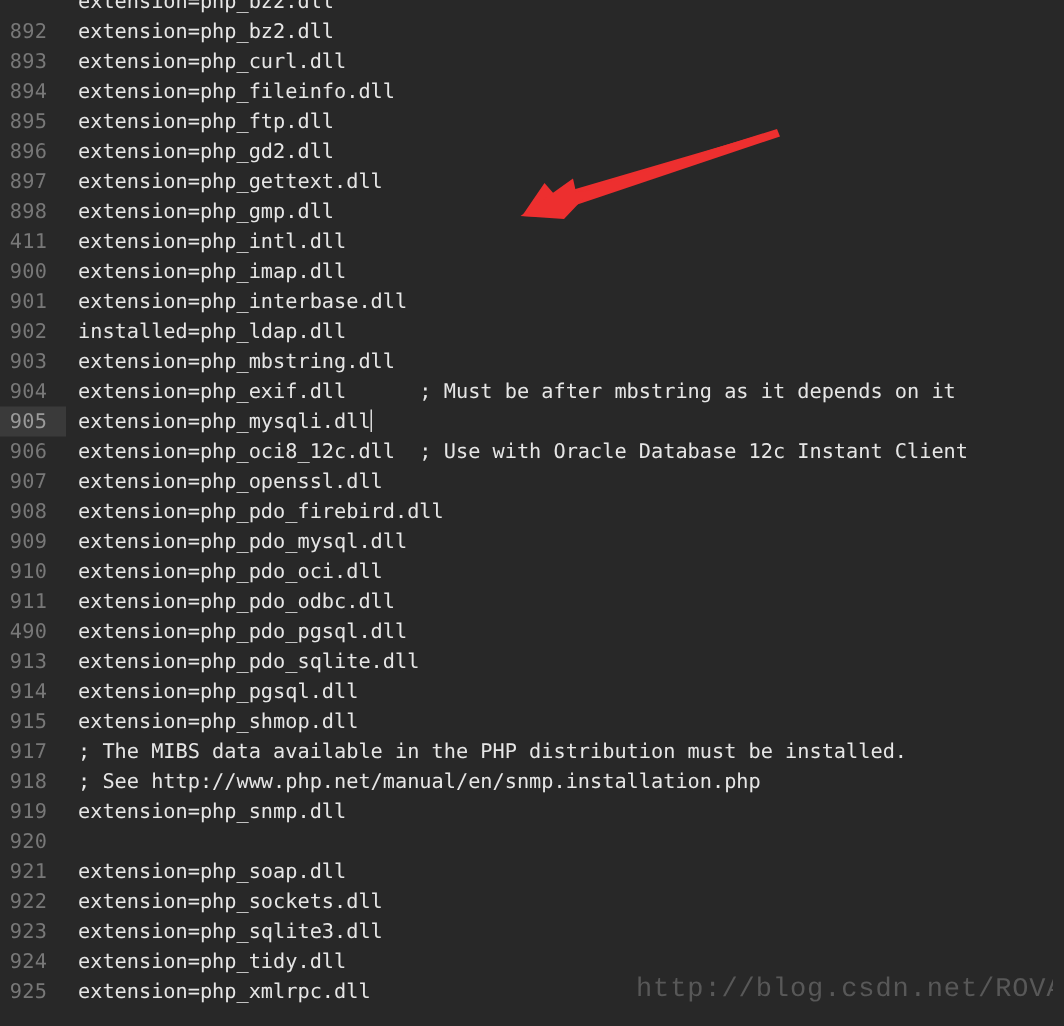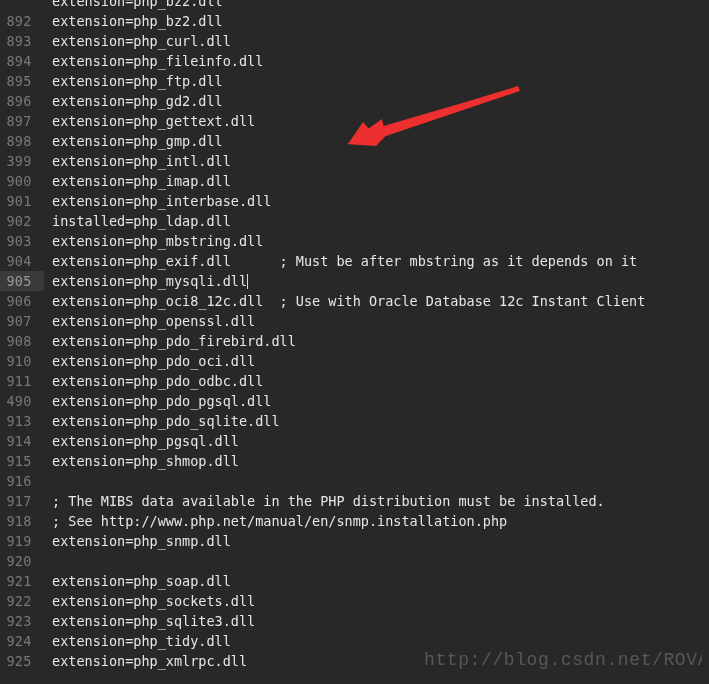--- a/index.html
+++ b/index.html
@@ -106,37 +106,37 @@
       <span class="content">extension=php_bz2.dll</span>
     </div>
     <div id="lines-container">
         <div class="line"><span class="gutter">892</span><span class="content">extension=php_bz2.dll</span></div>
         <div class="line"><span class="gutter">893</span><span class="content">extension=php_curl.dll</span></div>
         <div class="line"><span class="gutter">894</span><span class="content">extension=php_fileinfo.dll</span></div>
         <div class="line"><span class="gutter">895</span><span class="content">extension=php_ftp.dll</span></div>
         <div class="line"><span class="gutter">896</span><span class="content">extension=php_gd2.dll</span></div>
         <div class="line"><span class="gutter">897</span><span class="content">extension=php_gettext.dll</span></div>
         <div class="line"><span class="gutter">898</span><span class="content">extension=php_gmp.dll</span></div>
-        <div class="line"><span class="gutter">399</span><span class="content">extension=php_intl.dll</span></div>
+        <div class="line"><span class="gutter">411</span><span class="content">extension=php_intl.dll</span></div>
         <div class="line"><span class="gutter">900</span><span class="content">extension=php_imap.dll</span></div>
         <div class="line"><span class="gutter">901</span><span class="content">extension=php_interbase.dll</span></div>
         <div class="line"><span class="gutter">902</span><span class="content">installed=php_ldap.dll</span></div>
         <div class="line"><span class="gutter">903</span><span class="content">extension=php_mbstring.dll</span></div>
         <div class="line"><span class="gutter">904</span><span class="content">extension=php_exif.dll      ; Must be after mbstring as it depends on it</span></div>
         <div class="line current"><span class="gutter">905</span><span class="content">extension=php_mysqli.dll<span class="caret"></span></span></div>
         <div class="line"><span class="gutter">906</span><span class="content">extension=php_oci8_12c.dll  ; Use with Oracle Database 12c Instant Client</span></div>
         <div class="line"><span class="gutter">907</span><span class="content">extension=php_openssl.dll</span></div>
         <div class="line"><span class="gutter">908</span><span class="content">extension=php_pdo_firebird.dll</span></div>
+        <div class="line"><span class="gutter">909</span><span class="content">extension=php_pdo_mysql.dll</span></div>
         <div class="line"><span class="gutter">910</span><span class="content">extension=php_pdo_oci.dll</span></div>
         <div class="line"><span class="gutter">911</span><span class="content">extension=php_pdo_odbc.dll</span></div>
         <div class="line"><span class="gutter">490</span><span class="content">extension=php_pdo_pgsql.dll</span></div>
         <div class="line"><span class="gutter">913</span><span class="content">extension=php_pdo_sqlite.dll</span></div>
         <div class="line"><span class="gutter">914</span><span class="content">extension=php_pgsql.dll</span></div>
         <div class="line"><span class="gutter">915</span><span class="content">extension=php_shmop.dll</span></div>
-        <div class="line"><span class="gutter">916</span><span class="content"></span></div>
         <div class="line"><span class="gutter">917</span><span class="content">; The MIBS data available in the PHP distribution must be installed.</span></div>
         <div class="line"><span class="gutter">918</span><span class="content">; See http://www.php.net/manual/en/snmp.installation.php</span></div>
         <div class="line"><span class="gutter">919</span><span class="content">extension=php_snmp.dll</span></div>
         <div class="line"><span class="gutter">920</span><span class="content"></span></div>
         <div class="line"><span class="gutter">921</span><span class="content">extension=php_soap.dll</span></div>
         <div class="line"><span class="gutter">922</span><span class="content">extension=php_sockets.dll</span></div>
         <div class="line"><span class="gutter">923</span><span class="content">extension=php_sqlite3.dll</span></div>
         <div class="line"><span class="gutter">924</span><span class="content">extension=php_tidy.dll</span></div>
         <div class="line"><span class="gutter">925</span><span class="content">extension=php_xmlrpc.dll</span></div>
       </div>

